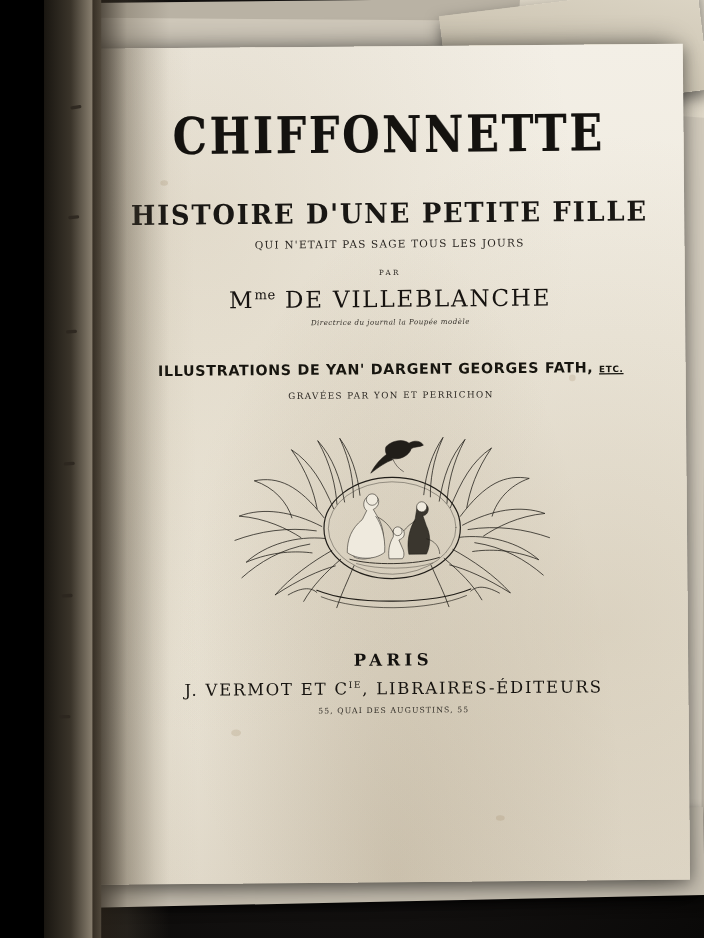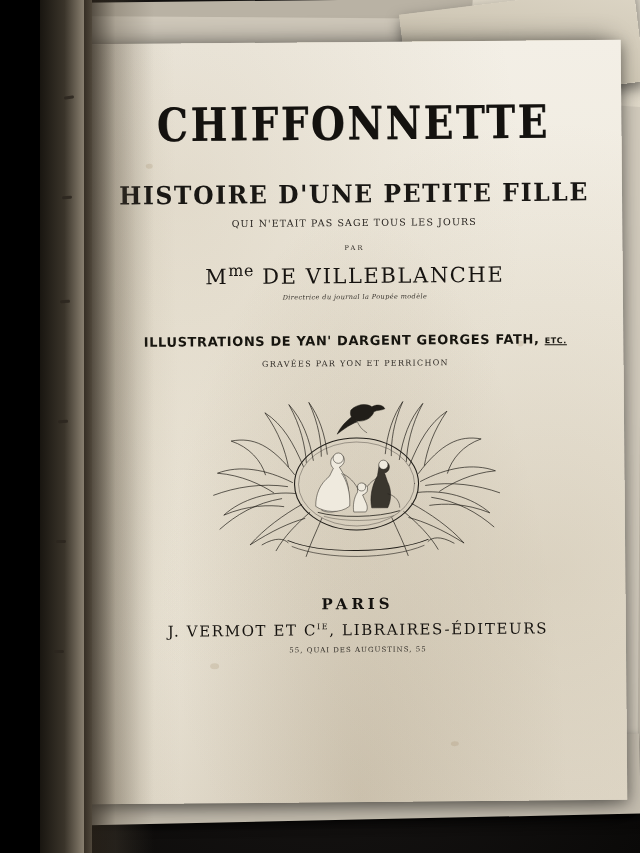--- a/index.html
+++ b/index.html
@@ -195,21 +195,21 @@
   }
 
   .author {
     margin-top: 8px;
     font-family: "DejaVu Serif", serif;
     font-size: 21px;
     letter-spacing: 1.6px;
     color: #161310;
   }
   .author .sup {
-    font-size: 16px;
+    font-size: 12px;
     vertical-align: super;
     letter-spacing: 0.5px;
   }
 
   .author-role {
     margin-top: 5px;
     font-family: "DejaVu Serif", serif;
     font-style: italic;
     font-size: 6.5px;
     letter-spacing: 0.4px;

